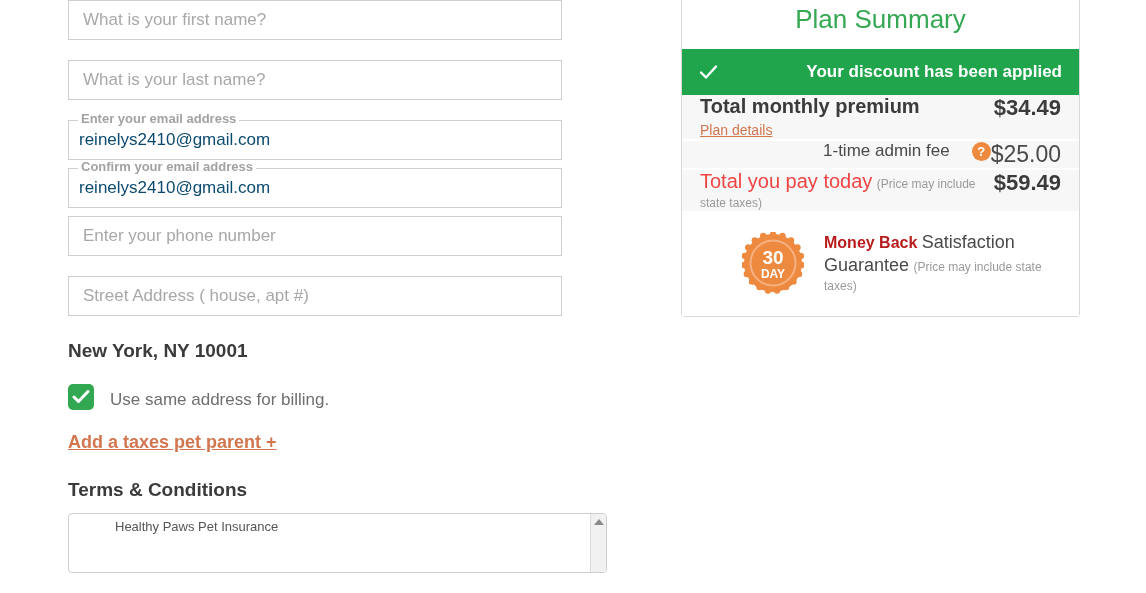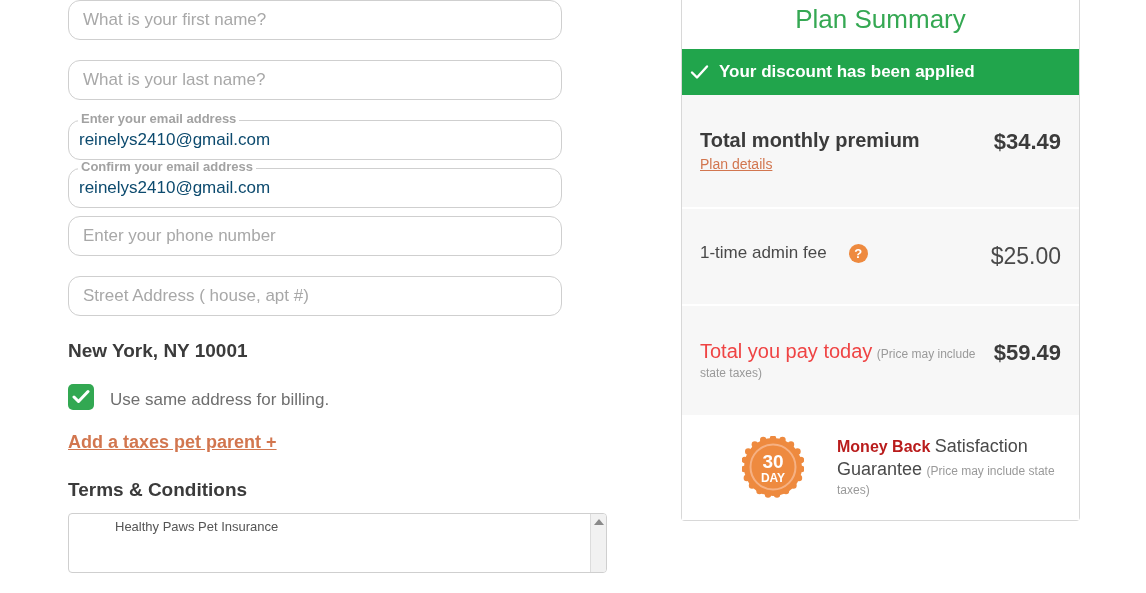--- a/index.html
+++ b/index.html
@@ -17,21 +17,21 @@
     position: absolute;
     left: 68px; top: 0px;
     width: 539px;
   }
 
   .field {
     position: relative;
     width: 494px;
     height: 40px;
     border: 1px solid #cfcfcf;
-    border-radius: 12px;
+    border-radius: 0;
     background: #fff;
     margin-bottom: 20px;
   }
   .field .ph {
     position: absolute;
     left: 14px; top: 50%;
     transform: translateY(-50%);
     font-size: 17px;
     color: #a8a8a8;
     white-space: nowrap;
@@ -154,35 +154,35 @@
     padding: 18px 0 14px 0;
     background: #fff;
   }
 
   .discount-banner {
     background: #21a54c;
     color: #ffffff;
     font-size: 17px;
     font-weight: bold;
     text-align: center;
-    padding: 13px 8px;
+    padding: 13px 17px;
     display: flex;
     align-items: center;
-    justify-content: flex-start;
+    justify-content: space-between;
     gap: 10px;
   }
   .discount-banner svg { flex: 0 0 auto; }
 
   .row {
     background: #f7f7f7;
     border-bottom: 2px solid #ffffff;
-    padding: 34px 18px;
+    padding: 0 18px;
     display: flex;
     align-items: flex-start;
-    justify-content: space-between;
+    justify-content: flex-end;
   }
   .row .left { display: block; }
   .row .label-lg {
     font-size: 20px;
     font-weight: bold;
     color: #3b3b3b;
     line-height: 1.1;
   }
   .row .label-md {
     font-size: 17px;
@@ -233,21 +233,21 @@
     font-weight: bold;
     line-height: 1;
     cursor: pointer;
   }
 
   .guarantee {
     background: #ffffff;
     padding: 18px 18px 22px 60px;
     display: flex;
     align-items: center;
-    gap: 33px;
+    gap: 20px;
   }
   .badge { flex: 0 0 auto; }
   .g-text { display: block; }
   .g-line1 {
     font-size: 16px;
     font-weight: bold;
     color: #b91c1c;
     line-height: 1.25;
   }
   .g-line2 {

